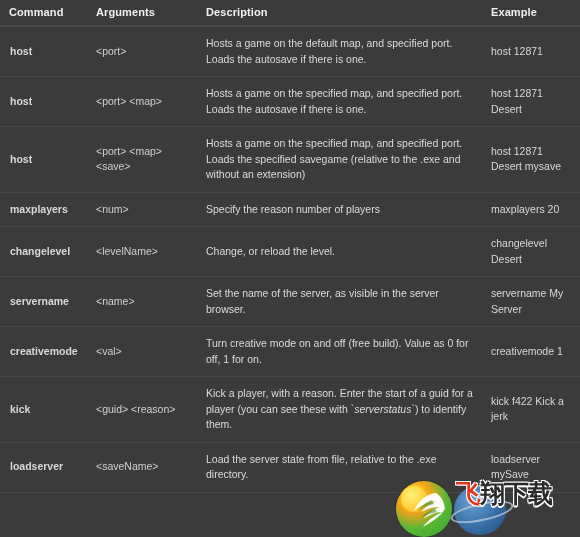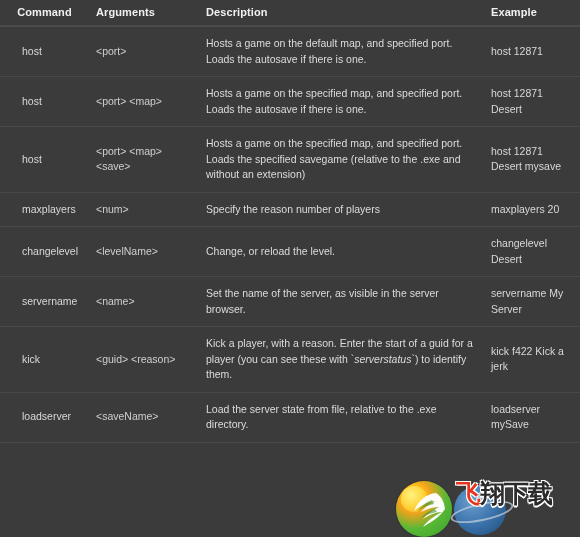--- a/index.html
+++ b/index.html
@@ -34,37 +34,38 @@
     background: #3b3b3b;
     color: #f0f0f0;
     font-size: 11px;
     font-weight: bold;
     text-align: left;
     padding: 6px 8px 7px 8px;
     border-bottom: 2px solid #4b4b4b;
     letter-spacing: 0.1px;
     vertical-align: middle;
   }
-  thead th.h-command { padding-left: 9px; text-align: center; }
+  thead th.h-command { padding-left: 9px; }
 
   tbody td {
     color: #d6d6d6;
     font-size: 10.5px;
     line-height: 15.5px;
     padding: 9px 8px 9px 8px;
     border-top: 1px solid #484848;
     vertical-align: middle;
     background: #3b3b3b;
     word-wrap: break-word;
     overflow-wrap: break-word;
   }
   tbody tr:first-child td { border-top: none; }
   tbody td.cell-command {
-    padding-left: 22px;
+    padding-left: 10px;
     color: #d8d8d8;
+    font-weight: bold;
   }
   tbody td.cell-args {
     color: #cfcfcf;
   }
   tbody td.cell-desc {
     color: #dcdcdc;
   }
   tbody td.cell-example {
     color: #d8d8d8;
     margin-left: 9px;
@@ -207,20 +208,26 @@
           <td class="cell-command">changelevel</td>
           <td class="cell-args">&lt;levelName&gt;</td>
           <td class="cell-desc">Change, or reload the level.</td>
           <td class="cell-example">changelevel Desert</td>
         </tr>
         <tr>
           <td class="cell-command">servername</td>
           <td class="cell-args">&lt;name&gt;</td>
           <td class="cell-desc">Set the name of the server, as visible in the server browser.</td>
           <td class="cell-example">servername My Server</td>
+        </tr>
+        <tr>
+          <td class="cell-command">creativemode</td>
+          <td class="cell-args">&lt;val&gt;</td>
+          <td class="cell-desc">Turn creative mode on and off (free build). Value as 0 for off, 1 for on.</td>
+          <td class="cell-example">creativemode 1</td>
         </tr>
         <tr>
           <td class="cell-command">kick</td>
           <td class="cell-args">&lt;guid&gt; &lt;reason&gt;</td>
           <td class="cell-desc"><span>Kick a player, with a reason. Enter the start of a guid for a player (you can see these with `</span><em class="lit">serverstatus</em><span>`) to identify them.</span></td>
           <td class="cell-example">kick f422 Kick a jerk</td>
         </tr>
         <tr>
           <td class="cell-command">loadserver</td>
           <td class="cell-args">&lt;saveName&gt;</td>

